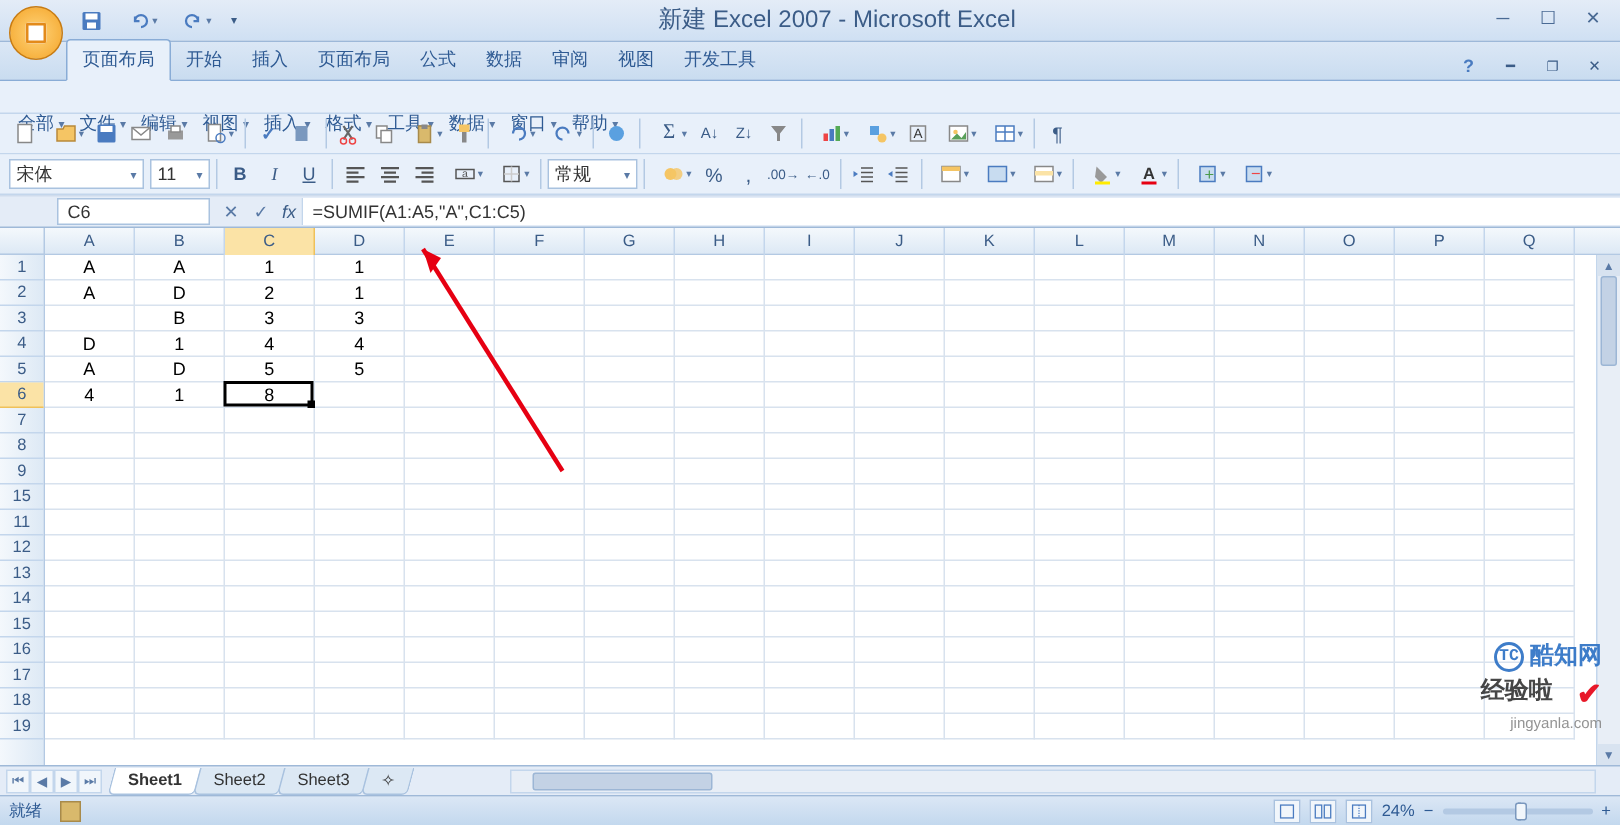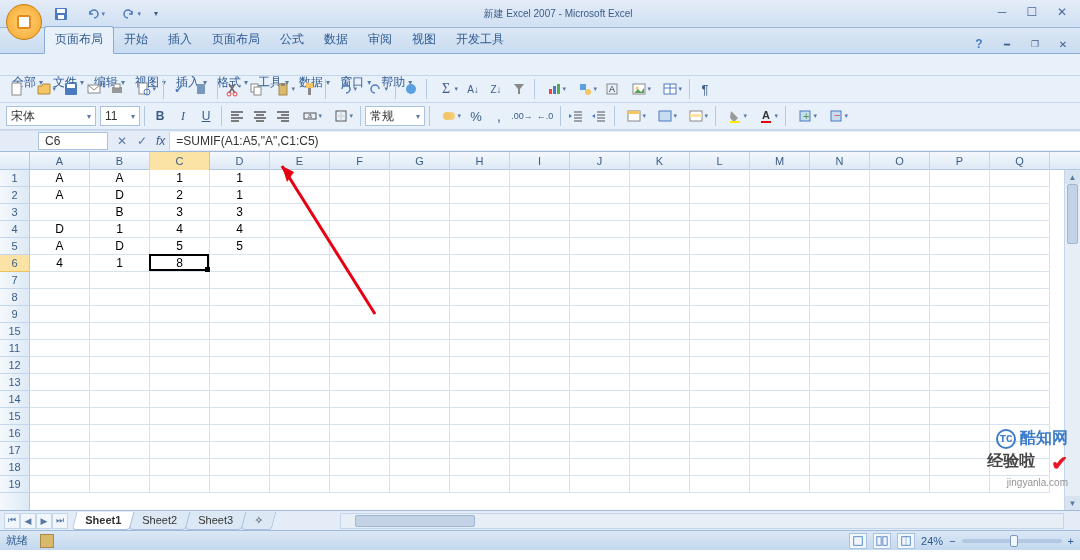--- a/index.html
+++ b/index.html
@@ -1,21 +1,21 @@
 <!DOCTYPE html>
 <html><head>
 <meta charset="utf-8">
 <style>
 * { box-sizing: border-box; margin: 0; padding: 0; font-family: "Microsoft YaHei", SimSun, Arial, sans-serif; }
 html, body { width: 1080px; height: 560px; overflow: hidden; background: #fff; font-size: 12px; }
 .titlebar { height: 28px; background: linear-gradient(#e4ecf7,#cfe0f3); display: flex; align-items: center; border-bottom: 1px solid #9db8d8; position: relative; }
 .office-btn { width: 36px; height: 36px; background: radial-gradient(#ffd47a,#f4a428); border-radius: 50%; border: 1px solid #c77b12; position: absolute; left: 6px; top: 4px; z-index: 20; display:flex; align-items:center; justify-content:center; }
 .office-btn::before { content:""; width:14px; height:14px; background:#fff; border-radius:2px; box-shadow: inset 0 0 0 2px #e38a1a; }
 .qat { display: flex; align-items:center; gap:6px; margin-left: 50px; }
-.title-center { position:absolute; left:0; right:0; text-align:center; color:#3b5c87; font-size:10px; pointer-events:none;padding-left:36px; }
+.title-center { position:absolute; left:0; right:0; text-align:center; color:#3b5c87; font-size:16px; pointer-events:none;padding-left:36px; }
 .winbtns { position:absolute; right:4px; top:2px; display:flex; gap:2px; }
 .winbtn { width:28px; height:20px; display:flex; align-items:center; justify-content:center; color:#4a6a94; border-radius:2px; cursor:pointer; }
 .ribbon-tabs { height:26px; background: linear-gradient(#dbe7f5,#c9dcf0); display:flex; align-items:flex-end; padding-left:44px; border-bottom:1px solid #89acd6; position:relative; }
 .rtab { padding:4px 10px 5px; color:#2e5a93; cursor:pointer; font-size:12px; }
 .rtab.active { background:#e8f0fa; border:1px solid #89acd6; border-bottom:1px solid #e8f0fa; border-radius:3px 3px 0 0; margin-bottom:-1px; }
 .ribbon-right { position:absolute; right:6px; top:5px; display:flex; gap:6px; align-items:center; }
 .menubar { height:22px; background:#e8f0fa; display:flex; align-items:center; padding-left:8px; gap:2px; border-bottom:1px solid #c3d6ec; }
 .menuitem { padding:2px 4px; color:#2e5a93; display:flex; align-items:center; gap:3px; cursor:pointer;margin-top:36px; }
 .menuitem::after { content:"▾"; font-size:8px; color:#5a7aa6; }
 .toolbar { background:#e8f0fa; border-bottom:1px solid #c3d6ec; padding:2px 6px; display:flex; align-items:center; gap:1px; flex-wrap:wrap; }
@@ -24,21 +24,21 @@
 .tbtn.dd { width:30px; position:relative; }
 .tbtn.dd::after { content:"▾"; position:absolute; right:2px; font-size:7px; color:#5a7aa6; }
 .sep { width:1px; height:20px; background:#b3c9e3; margin:0 3px; }
 .font-box { display:flex; align-items:center; gap:4px; }
 .combo { height:20px; border:1px solid #a9c2df; background:#fff; display:flex; align-items:center; padding:0 4px; font-size:12px; color:#333; }
 .combo.font { width:90px; }
 .combo.size { width:40px; }
 .combo::after { content:"▾"; font-size:8px; margin-left:auto; color:#5a7aa6; }
 .combo.fmt { width:60px; }
 .formulabar { height:22px; background:#e4ecf7; display:flex; align-items:center; border-bottom:1px solid #9fb9d8; border-top:1px solid #cfdced; padding-left:38px; }
-.namebox { width:70px; height:18px; border:1px solid #a9c2df; background:#fff; display:flex; align-items:center; padding:0 6px; color:#333; }
+.namebox { width:102px; height:18px; border:1px solid #a9c2df; background:#fff; display:flex; align-items:center; padding:0 6px; color:#333; }
 .fx-area { display:flex; align-items:center; margin-left:4px; flex:1; }
 .fx-btn { width:20px; height:18px; display:flex; align-items:center; justify-content:center; color:#5a7aa6; cursor:pointer; }
 .fx-label { font-style:italic; font-family: Liberation Sans, sans-serif; color:#3b5c87; padding:0 4px; }
 .formula-input { flex:1; height:18px; border-left:1px solid #c3d6ec; background:#fff; display:flex; align-items:center; padding:0 6px; color:#333; }
 .grid-wrap { position:relative; height:358px; overflow:hidden; }
 .colhdr-row { display:flex; height:18px; background:linear-gradient(#f4f8fc,#dde9f5); border-bottom:1px solid #b3c9e3; }
 .corner { width:30px; height:18px; background:linear-gradient(#f4f8fc,#dde9f5); border-right:1px solid #b3c9e3; border-bottom:1px solid #b3c9e3; }
 .colhdr { width:60px; height:18px; border-right:1px solid #c3d6ec; display:flex; align-items:center; justify-content:center; color:#3b5c87; font-size:11px; cursor:pointer; }
 .colhdr.sel { background:#fbe3a6; border-color:#efc15a; }
 .grid-body { position:absolute; top:18px; left:0; right:16px; bottom:0; display:flex; }

